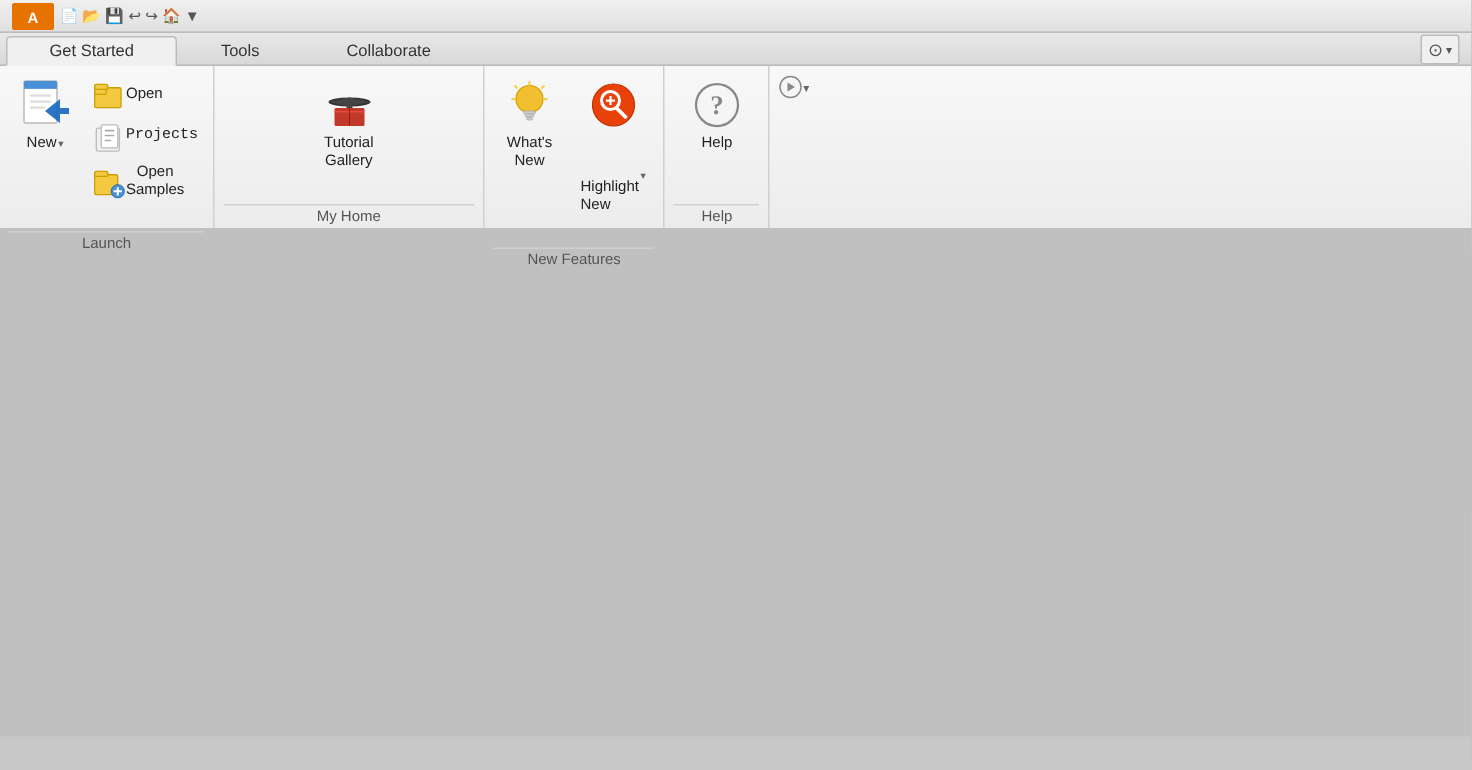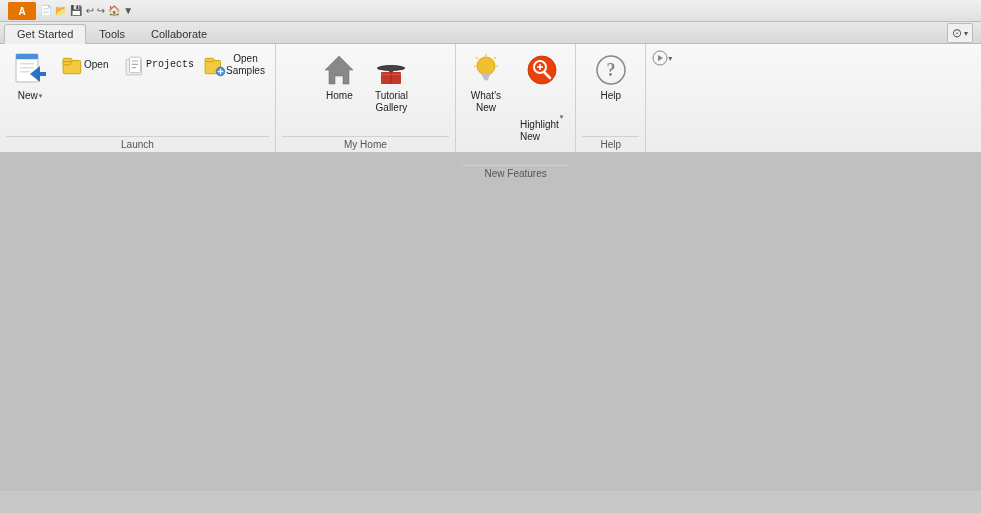--- a/index.html
+++ b/index.html
@@ -50,21 +50,21 @@
       width: 100%;
       height: 22px;
       background: linear-gradient(to bottom, #e8e8e8, #d8d8d8);
       display: flex;
       align-items: flex-end;
       padding: 0 4px;
       border-bottom: 1px solid #bbb;
     }
     .tab {
       height: 20px;
-      padding: 0 12px;
+      padding: 0 28px;
       display: flex;
       align-items: center;
       font-size: 11px;
       color: #333;
       cursor: pointer;
       border: 1px solid transparent;
       border-bottom: none;
       border-radius: 3px 3px 0 0;
     }
     .tab.active {
@@ -228,21 +228,21 @@
 
             <polygon points="18,22 28,14 28,20 34,20 34,24 28,24 28,30" fill="#1565C0" opacity="0.9"></polygon>
           </svg>
         </div>
         <div class="new-btn-bottom">
           <span class="ribbon-btn-label">New</span>
           <span class="dropdown-arrow">▾</span>
         </div>
       </div>
 
-      <div style="display:flex; flex-direction:row; gap:2px; justify-content:flex-start; padding-top:2px;">
+      <div style="display:flex; flex-direction:column; gap:2px; justify-content:flex-start; padding-top:2px;">
 
         <div class="ribbon-btn" style="flex-direction:row; min-width:60px; align-items:center; padding:2px 3px;">
           <div class="icon-sm" style="width:20px; height:20px;">
             <svg viewBox="0 0 20 20" width="20" height="20">
               <rect x="1" y="5" width="16" height="12" rx="1" fill="#f5c842" stroke="#c8a000" stroke-width="0.8"></rect>
               <rect x="1" y="5" width="7" height="4" rx="1" fill="#f5c842" stroke="#c8a000" stroke-width="0.8"></rect>
               <rect x="1" y="3" width="8" height="3" rx="1" fill="#f5c842" stroke="#c8a000" stroke-width="0.8"></rect>
             </svg>
           </div>
           <span class="ribbon-btn-label">Open</span>
@@ -275,28 +275,20 @@
 Samples</span>
         </div>
       </div>
     </div>
     <div class="ribbon-group-label">Launch</div>
   </div>
 
   <div class="ribbon-group" style="min-width:180px;">
     <div class="ribbon-group-content">
 
-      <div class="ribbon-btn ribbon-btn-large">
-        <div class="icon-lg">
-          <svg viewBox="0 0 36 36" width="36" height="36">
-            <polygon points="18,4 32,18 28,18 28,32 22,32 22,24 14,24 14,32 8,32 8,18 4,18" fill="#888" stroke="#666" stroke-width="0.5"></polygon>
-          </svg>
-        </div>
-        <span class="ribbon-btn-label">Home</span>
-      </div>
 
 
       <div class="ribbon-btn ribbon-btn-large">
         <div class="icon-lg">
           <svg viewBox="0 0 36 36" width="36" height="36">
 
             <ellipse cx="18" cy="16" rx="14" ry="3" fill="#333"></ellipse>
             <polygon points="18,13 32,16 18,19 4,16" fill="#444"></polygon>
             <rect x="16" y="18" width="4" height="8" fill="#444"></rect>
             <rect x="12" y="26" width="12" height="2" rx="1" fill="#444"></rect>

